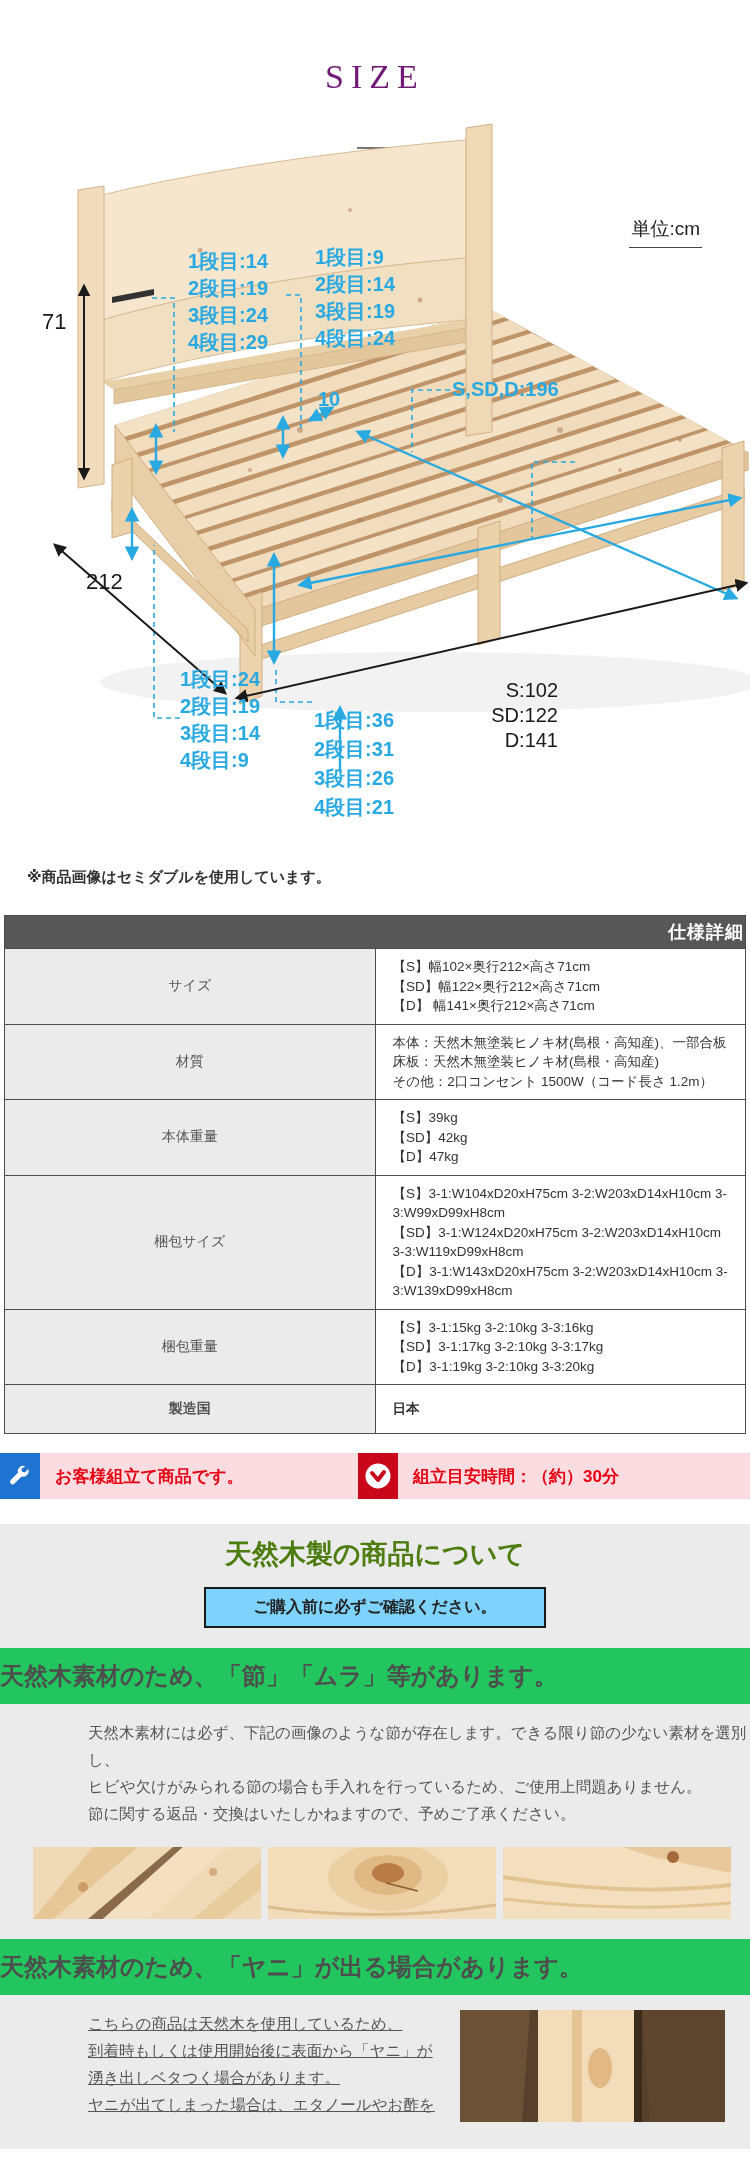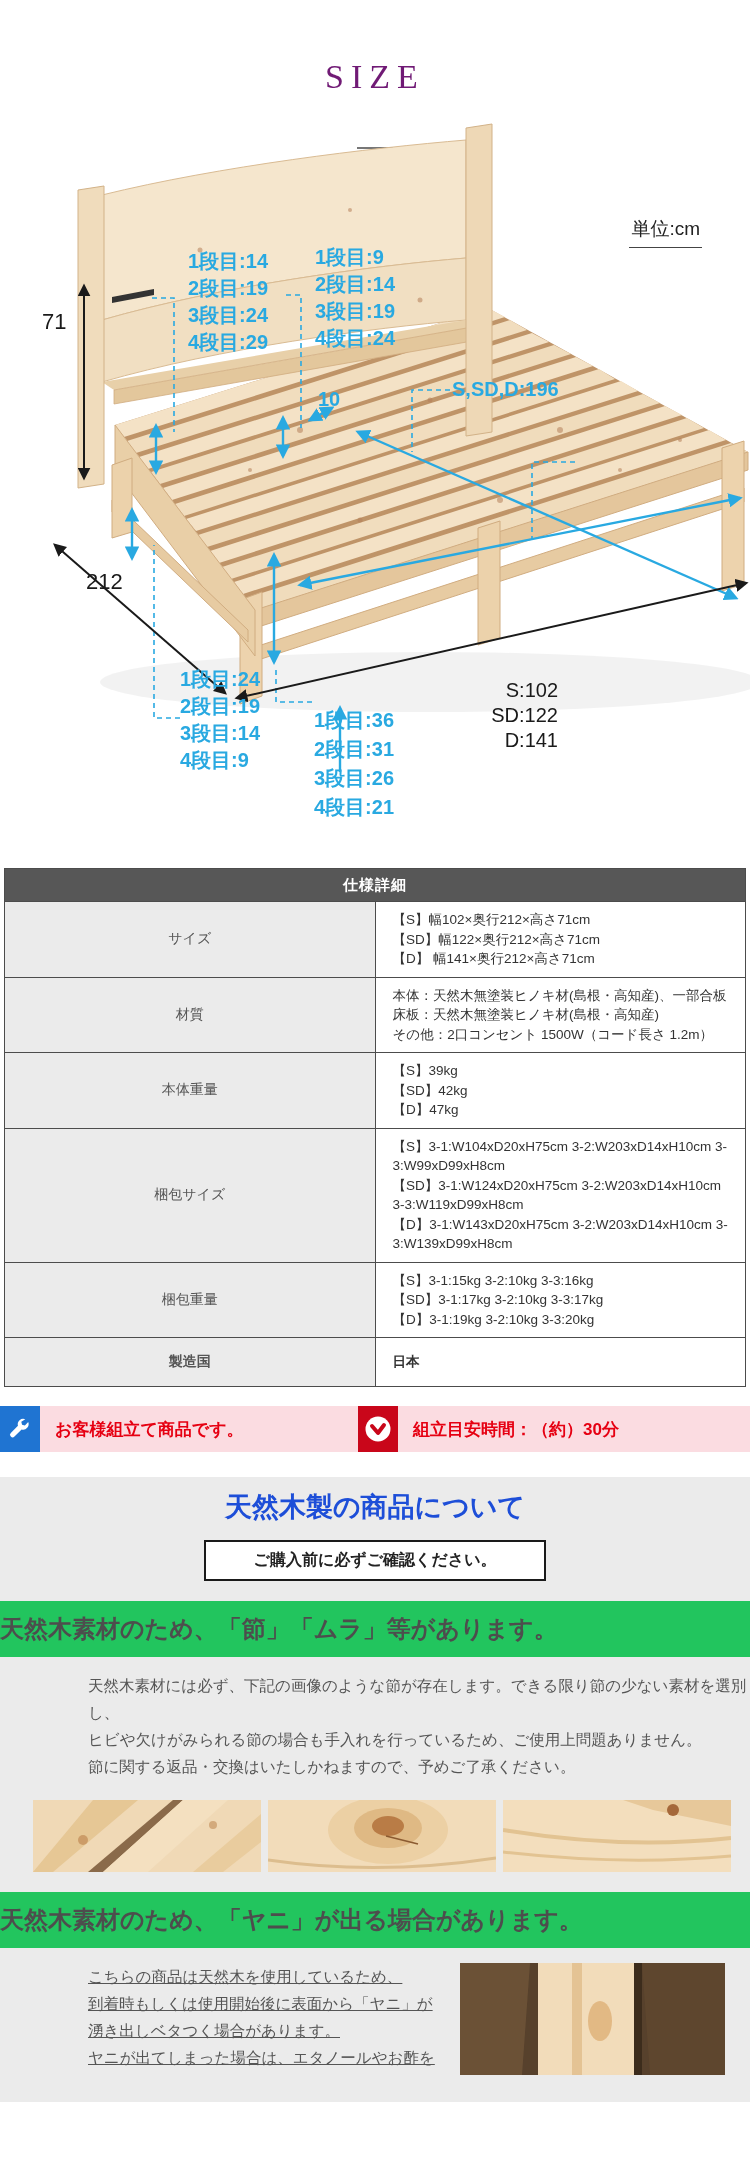--- a/index.html
+++ b/index.html
@@ -21,40 +21,40 @@
   .lh25 div{line-height:25px;}
 
   
   .notes{margin-top:48px;padding-left:27px;color:#333;font-weight:600;font-size:15px;}
   .notes .n1{margin:0 0 24px 0;}
   .notes .n2 div{line-height:1.6;}
   .notes .n2 .indent{padding-left:1.2em;}
 
   
   .spec{margin:28px 4px 0 4px;border-collapse:collapse;width:742px;table-layout:fixed;}
-  .spec th{background:#575757;color:#fff;font-size:15px;font-weight:600;height:30px;
-    border:1.6px solid #4c4c4c;letter-spacing:1px;}
+  .spec th{background:#575757;color:#fff;font-size:18px;font-weight:600;height:30px;
+    border:1.6px solid #4c4c4c;letter-spacing:1px;text-align:right;}
   .spec td{border:1.6px solid #4c4c4c;font-size:13.5px;color:#333;vertical-align:middle;}
   .spec td.lbl{width:93px;background:#ebebeb;color:#555;text-align:center;font-size:14px;}
   .spec td.val{padding:8px 10px 8px 17px;}
   .spec td.val div{line-height:19.5px;}
 
   
   .banner{margin-top:19px;height:46px;background:#fbdce1;display:flex;align-items:center;}
   .banner .ico{width:40px;height:46px;display:flex;align-items:center;justify-content:center;flex:0 0 40px;}
   .banner .ico.blue{background:#1f74d2;}
   .banner .ico.red{background:#c9061a;}
   .banner .btxt{color:#e60012;font-size:17px;font-weight:600;margin-left:15px;}
   .banner .left-area{flex:0 0 303px;}
 
   
   .graysec{margin-top:25px;height:625px;background:#ebebeb;box-sizing:border-box;padding-top:12px;}
   .winfo-title{text-align:center;font-family:"Liberation Serif","DejaVu Serif",serif;
-    font-size:27px;color:#1d4ed8;margin:0;font-weight:600;}
-  .confirm-box{width:310px;margin:15px auto 0 auto;background:#ffffff;border:2px solid #1a1a1a;
+    font-size:27px;color:#4d7c0f;margin:0;font-weight:600;}
+  .confirm-box{width:310px;margin:15px auto 0 auto;background:#7dd3fc;border:2px solid #1a1a1a;
     text-align:center;font-size:16px;font-weight:600;color:#222;padding:8px 14px;}
   .gbar{margin-top:20px;height:56px;background:#22c55e;display:flex;align-items:center;
     box-sizing:border-box;font-size:24px;font-weight:600;color:#4d4d4d;}
   .gbody{padding:15px 0 0 88px;font-size:15.5px;color:#555;}
   .gbody div{line-height:27px;}
   .wood-strip{display:flex;margin:20px 0 0 33px;}
   .wood-strip .tile{width:228px;height:72px;margin-right:7px;}
   .sec2{display:flex;margin-top:15px;}
   .sec2 .txt{padding-left:88px;font-size:15.5px;color:#555;width:370px;}
   .sec2 .txt div{line-height:27px;text-decoration:underline;}
@@ -192,20 +192,21 @@
       <div>4段目:21</div>
     </div>
     <div class="dim black rt lh25" style="top:678px;right:192px;">
       <div>S:102</div>
       <div>SD:122</div>
       <div>D:141</div>
     </div>
   </div>
 
   <div class="notes">
+    <p class="n1">※商品画像はセミダブルを使用しています。</p>
   </div>
 
   <table class="spec">
     <tbody>
         <tr>
           <th colspan="2">仕様詳細</th>
         </tr>
     <tr>
       <td class="lbl">サイズ</td>
       <td class="val">

